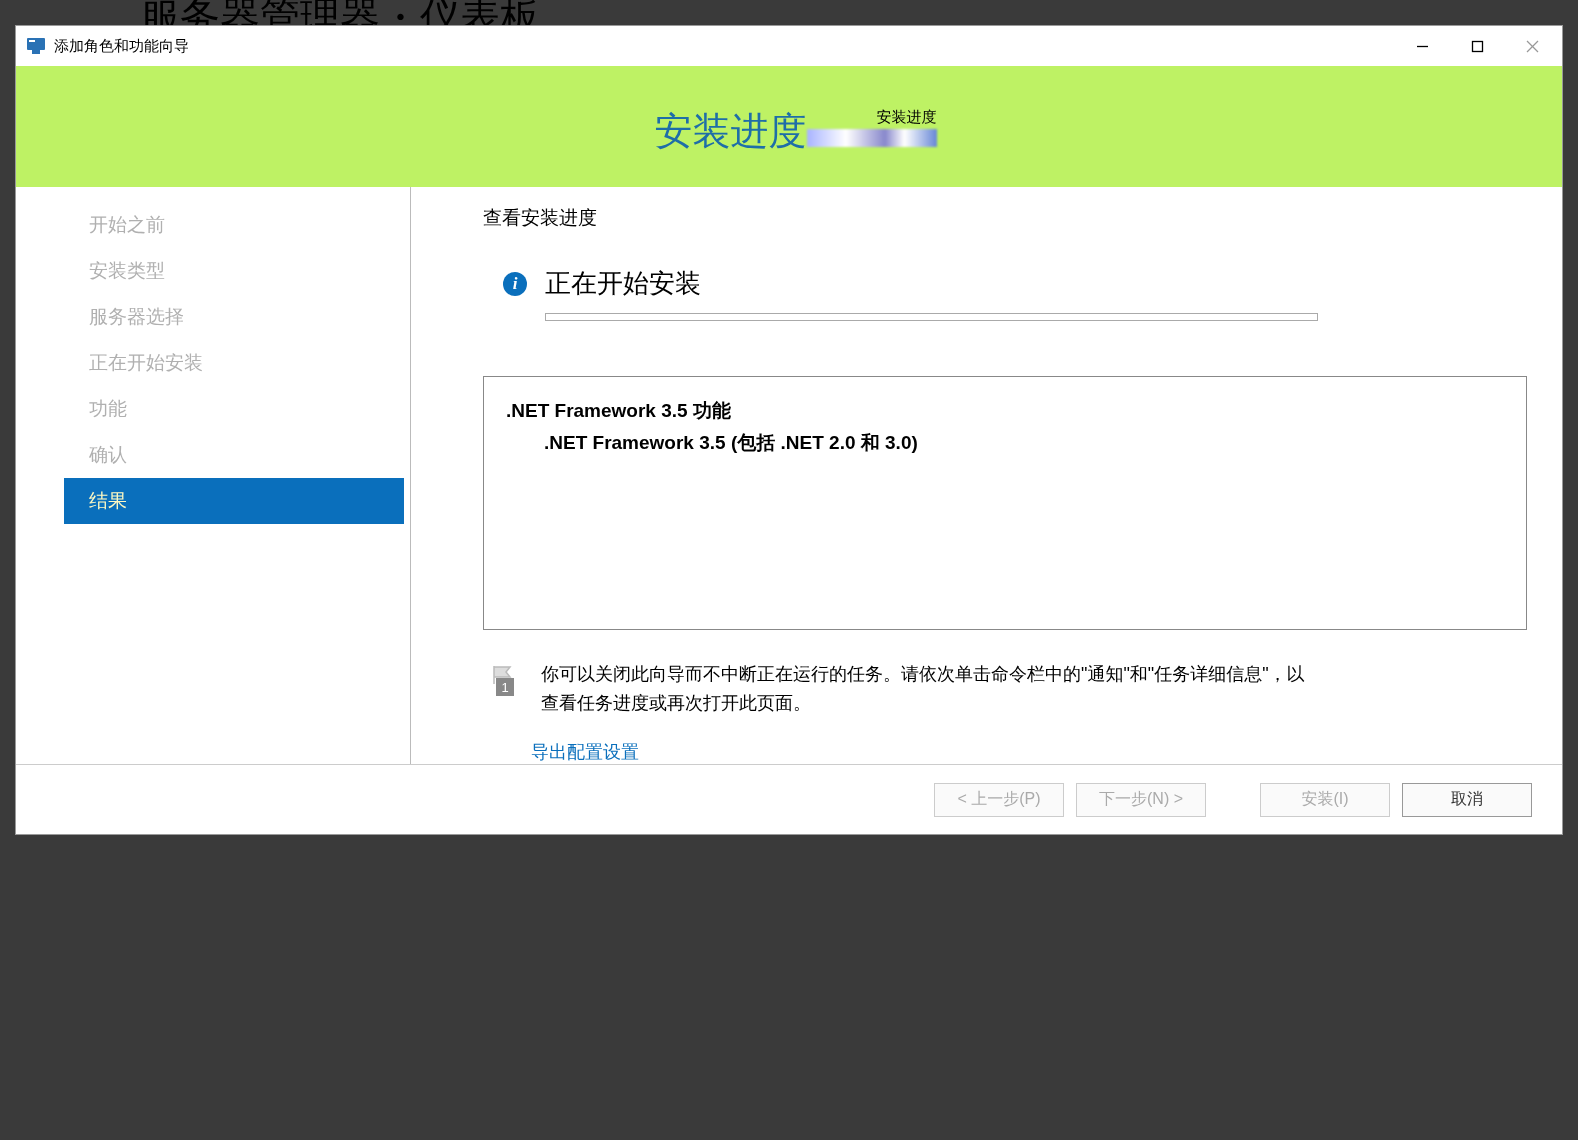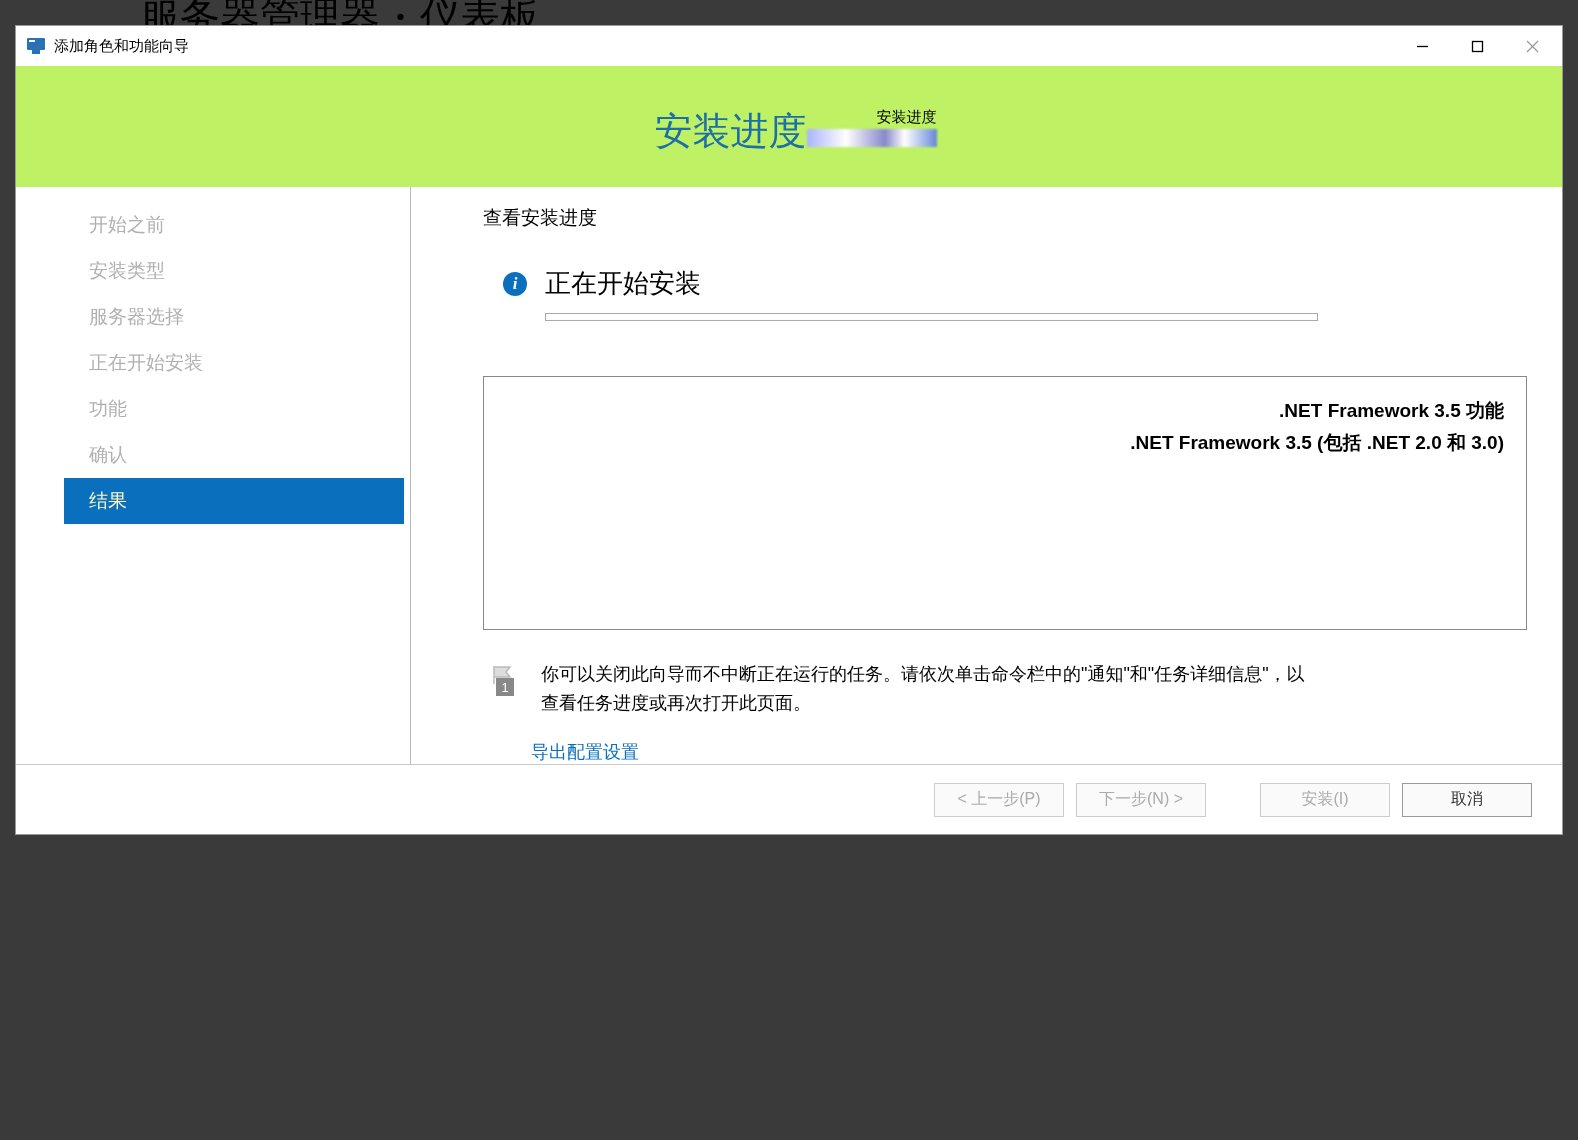--- a/index.html
+++ b/index.html
@@ -157,21 +157,20 @@
     }
     .detail-box {
       border: 1px solid #888;
       background: #fff;
       height: 430px;
       padding: 18px 22px;
       font-size: 19px;
       font-weight: bold;
       color: #000;
       line-height: 1.7;
-      text-align: right;
     }
     .detail-line2 {
       padding-left: 38px;
     }
     .footer-note {
       margin-top: 30px;
       display: flex;
       gap: 25px;
       padding-left: 5px;
     }

